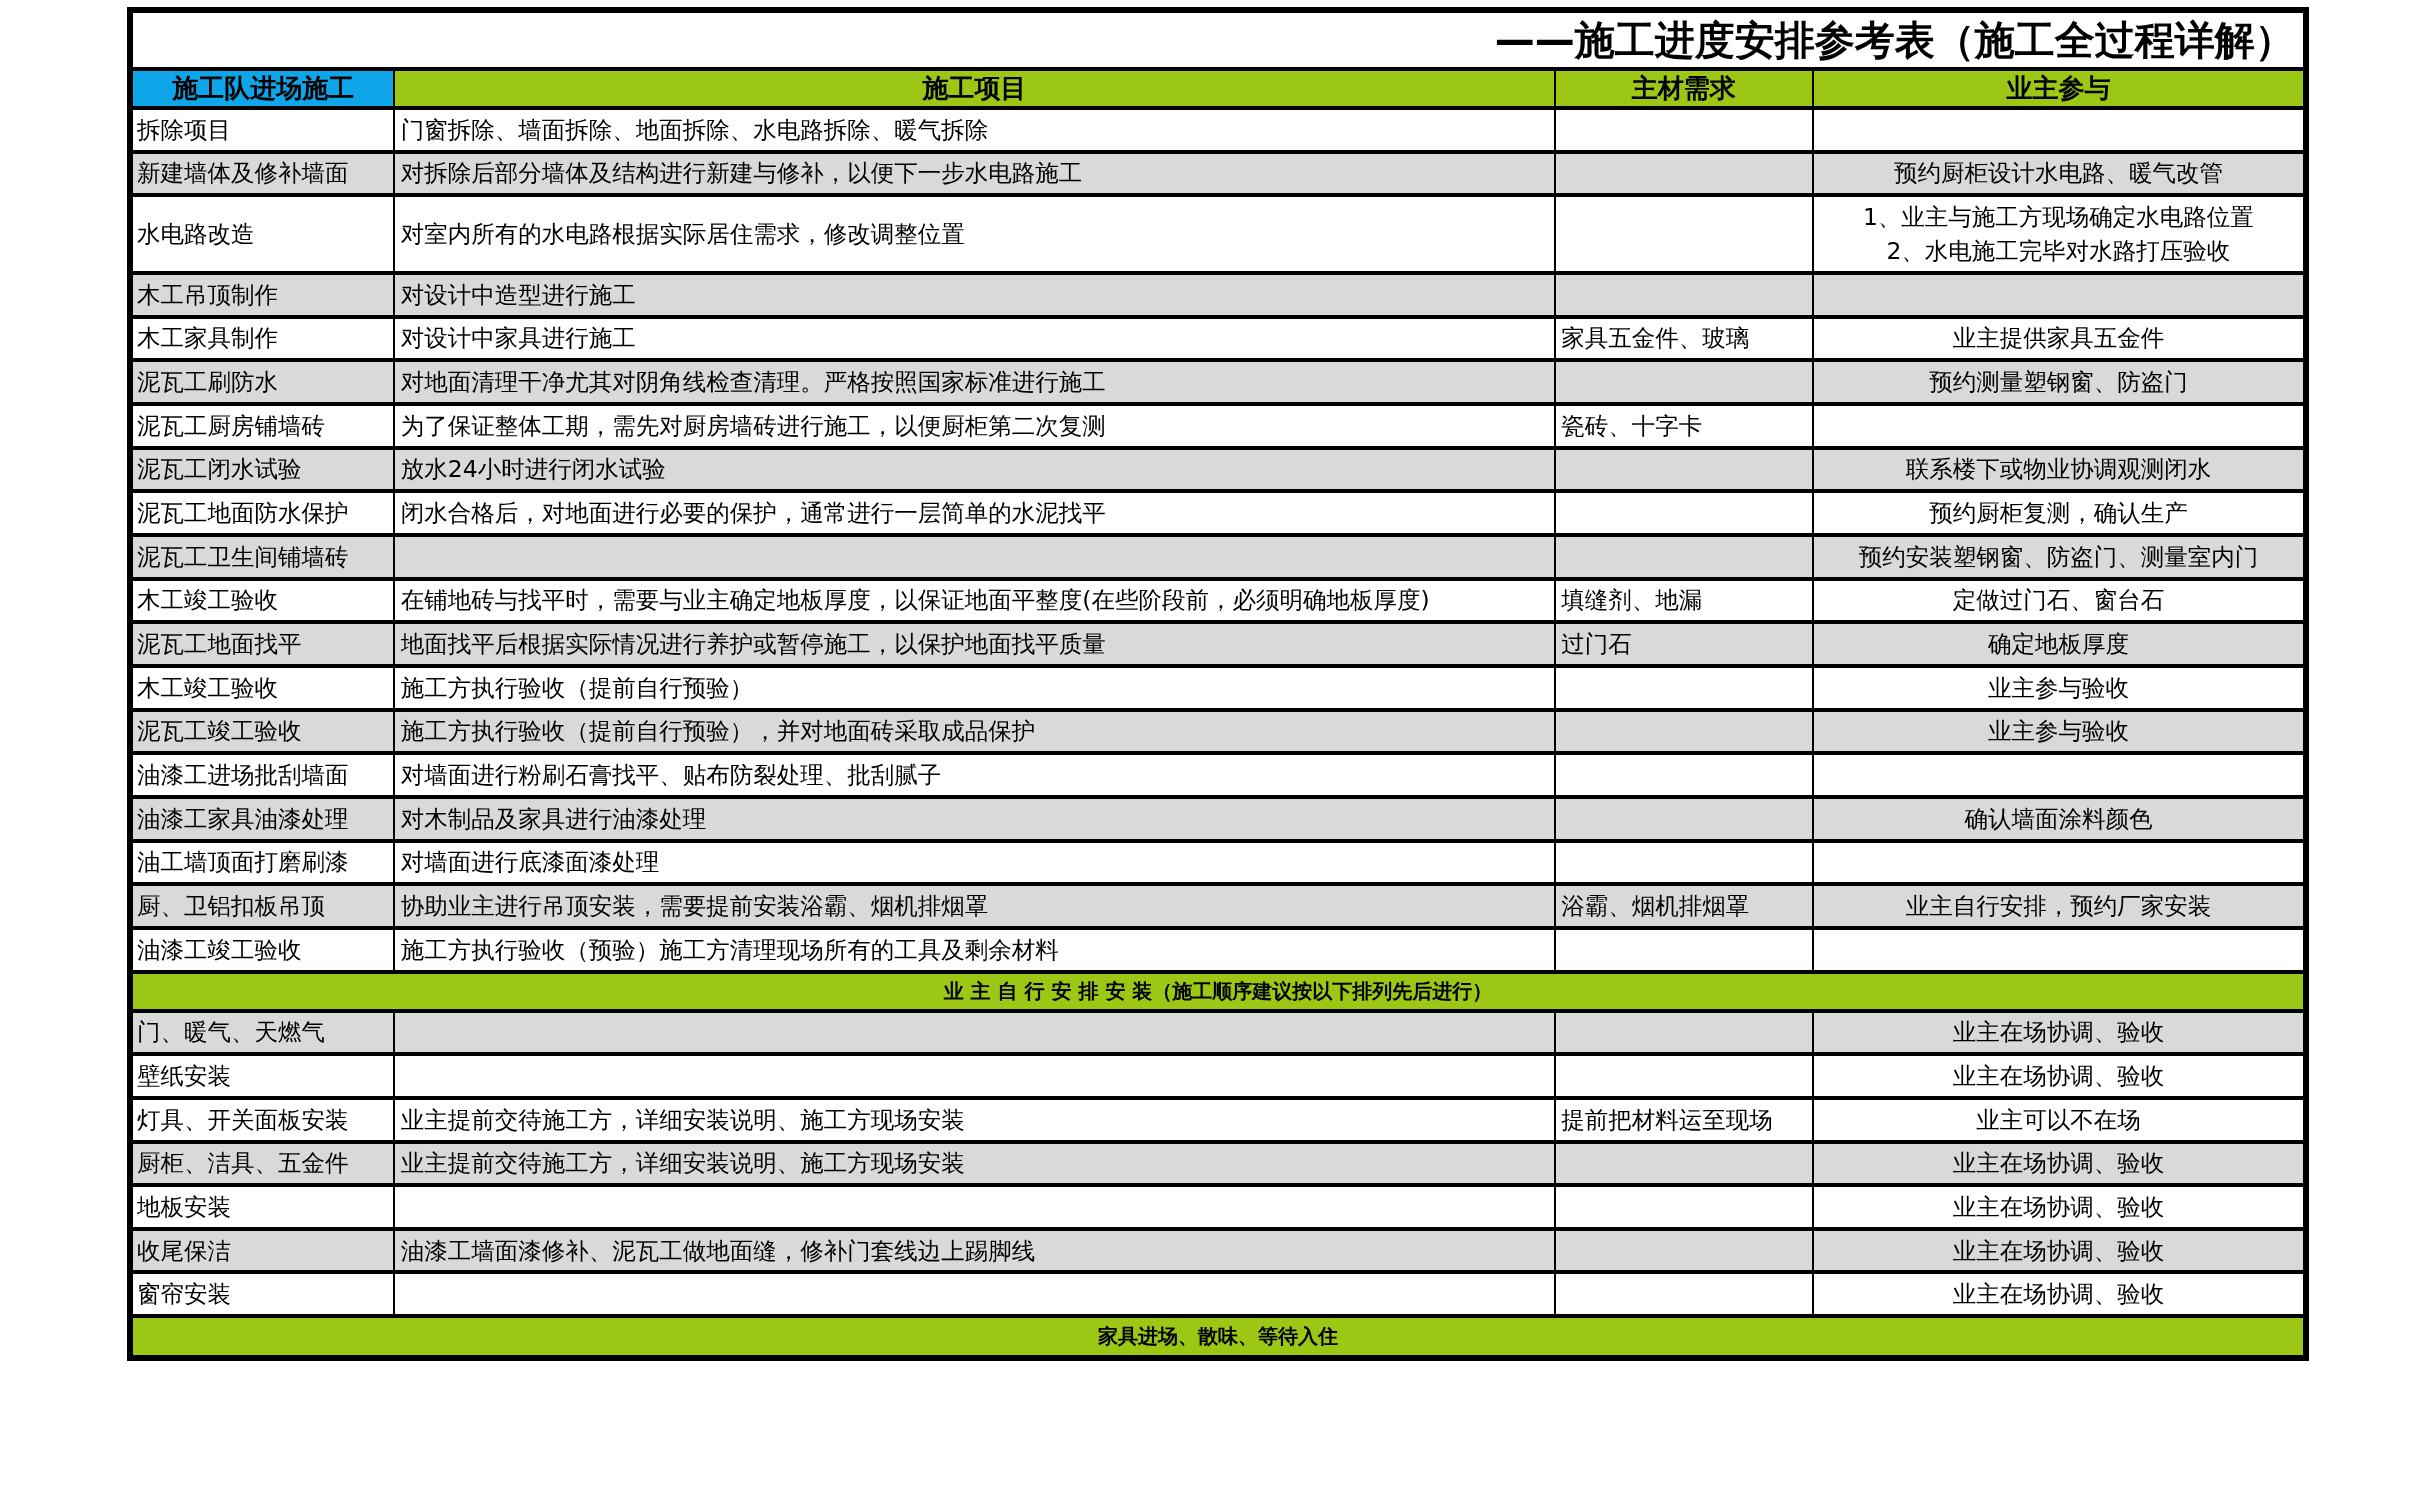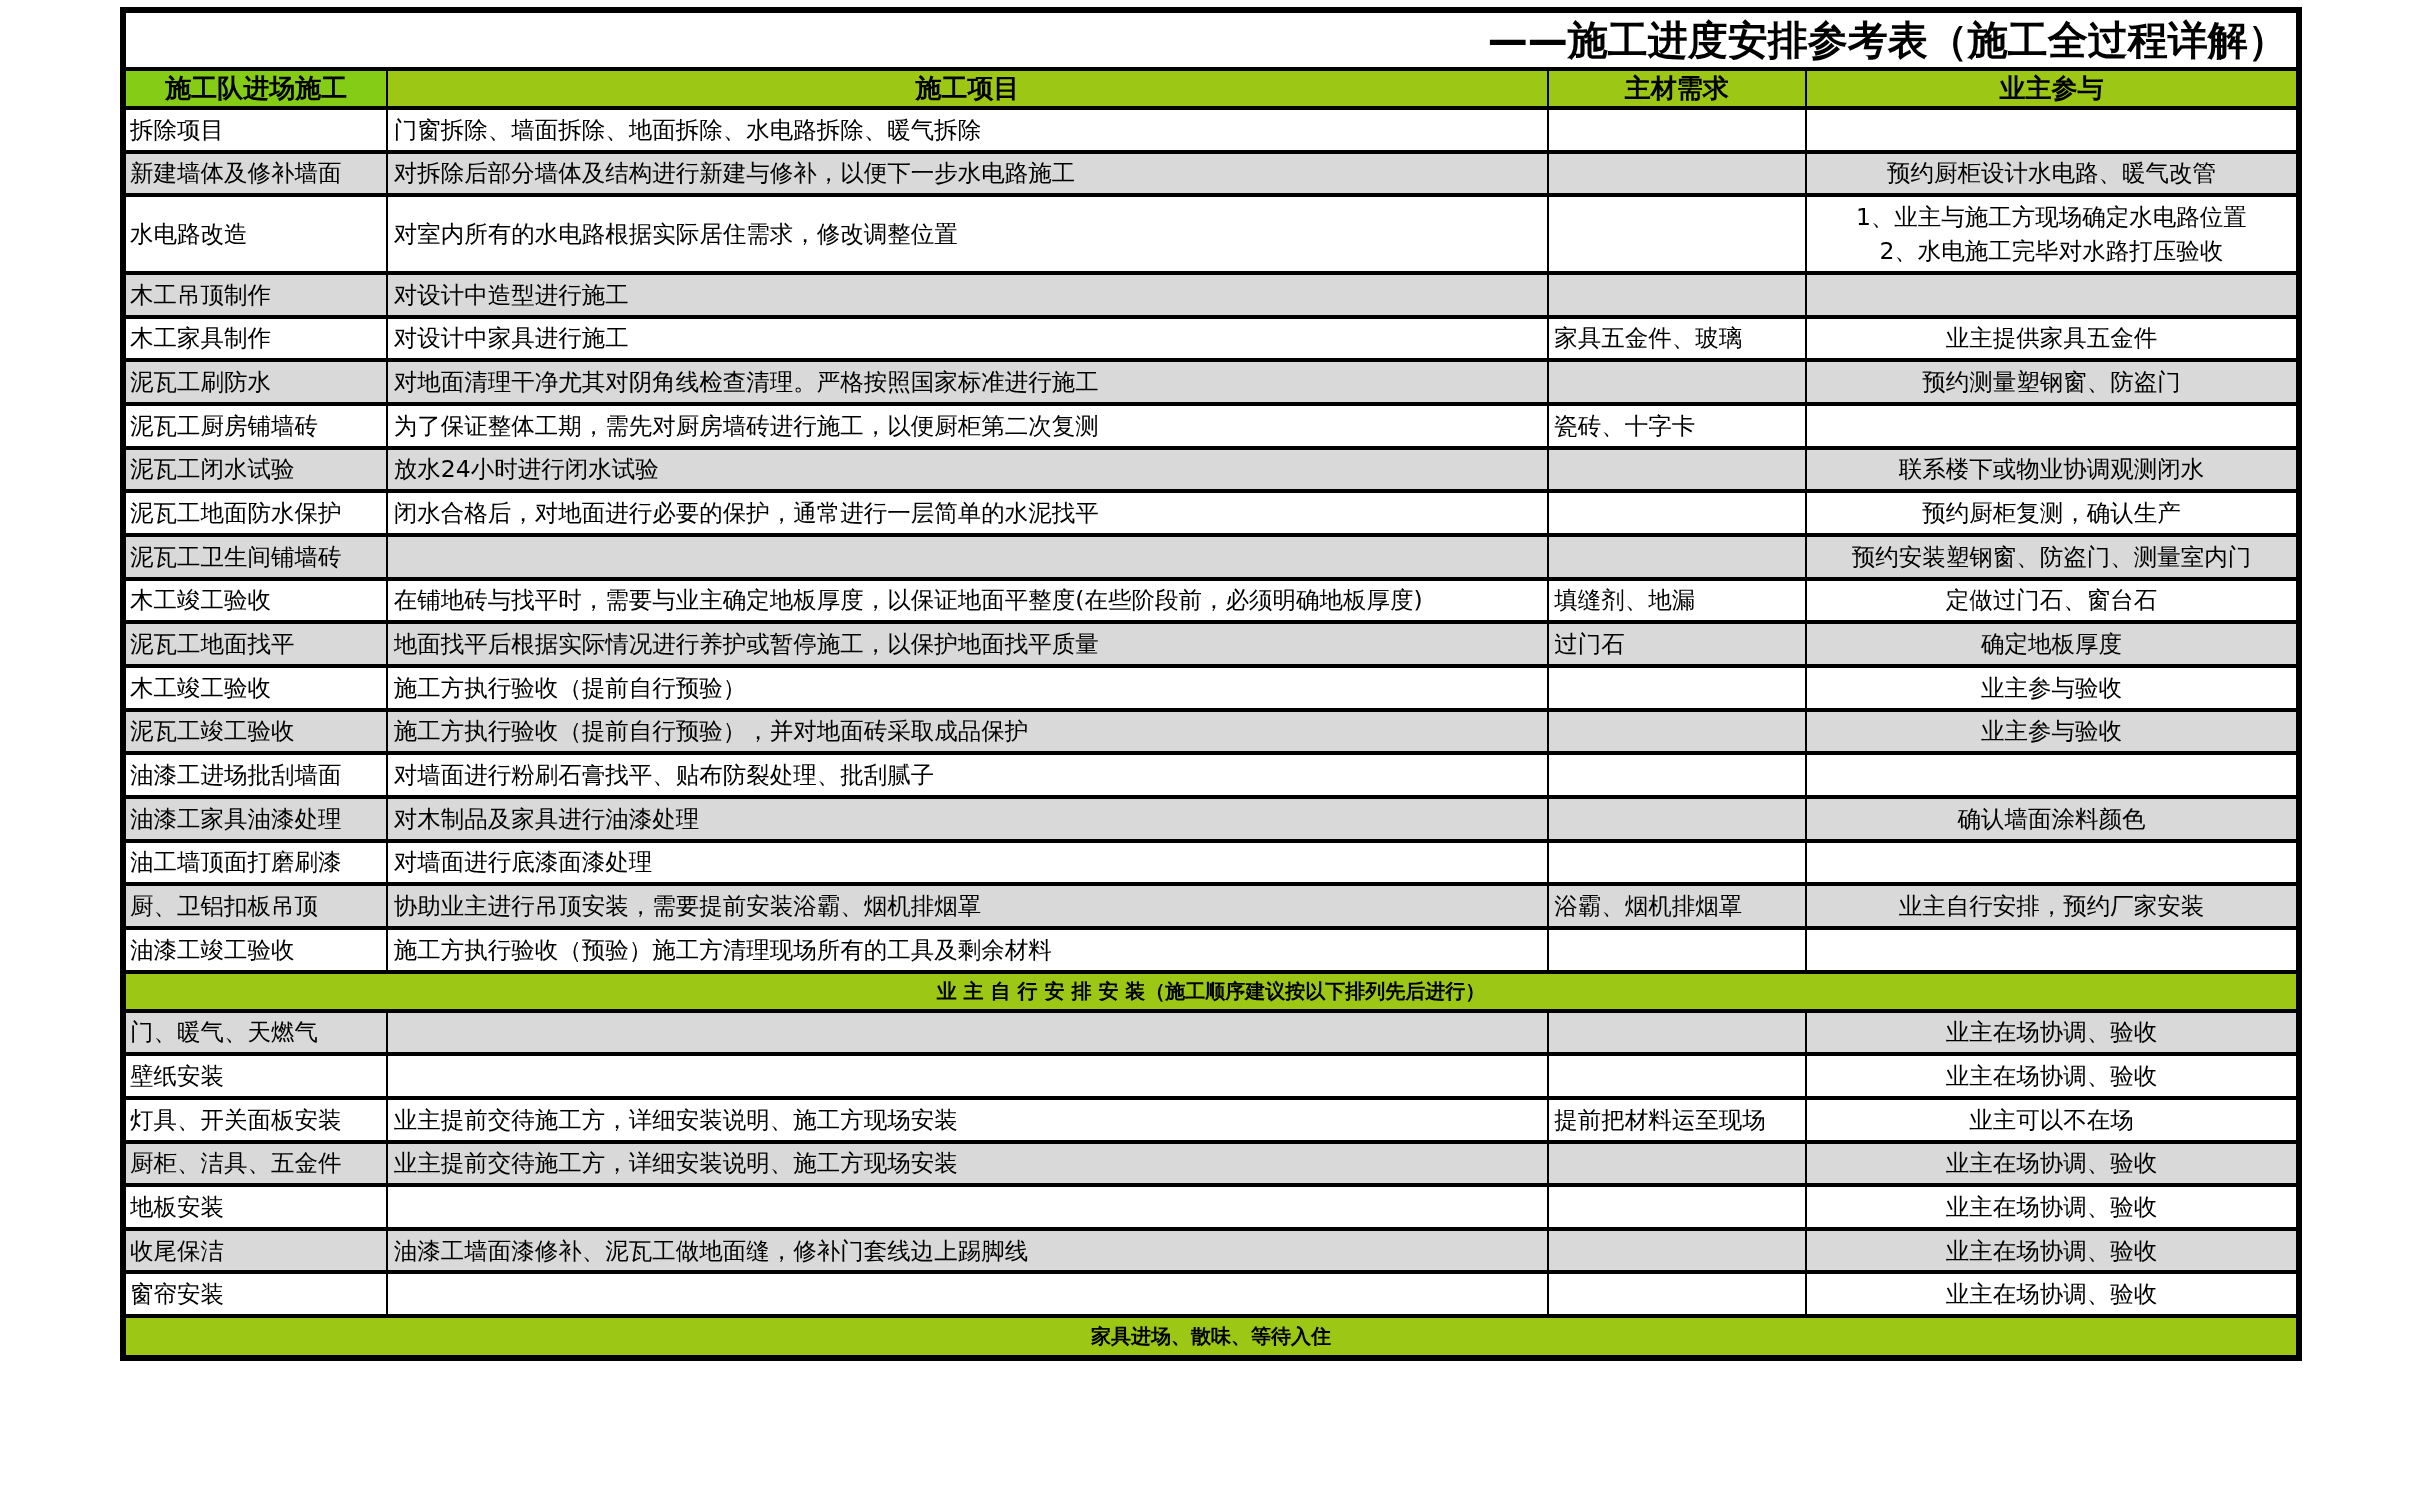--- a/index.html
+++ b/index.html
@@ -10,21 +10,21 @@
   }
   .page {
     position: relative;
     width: 2426px;
     height: 1511px;
     background: #ffffff;
     overflow: hidden;
   }
   .table-frame {
     position: absolute;
-    left: 120px;
+    left: 127px;
     top: 7px;
     width: 2182px;
     border: 6.2px solid #000000;
     box-sizing: border-box;
     background: #ffffff;
   }
   .title-band {
     height: 54px;
     background: #ffffff;
     border-bottom: 4.1px solid #000000;
@@ -105,21 +105,21 @@
     </div>
     <table class="schedule">
       <colgroup>
         <col class="c1">
           <col class="c2">
           <col class="c3">
           <col class="c4">
       </colgroup>
       <thead>
         <tr class="header-row">
-          <th style="background: #84cc16;">施工队进场施工</th>
+          <th style="background: #0ea5e9;">施工队进场施工</th>
           <th style="background: rgb(156, 199, 20);">施工项目</th>
           <th style="background: rgb(156, 199, 20);">主材需求</th>
           <th style="background: rgb(156, 199, 20);">业主参与</th>
         </tr>
       </thead>
       <tbody>
           <tr class="data-row shade-white">
             <td class="cell cell-team">拆除项目</td>
             <td class="cell cell-project">门窗拆除、墙面拆除、地面拆除、水电路拆除、暖气拆除</td>
             <td class="cell cell-materials"></td>

